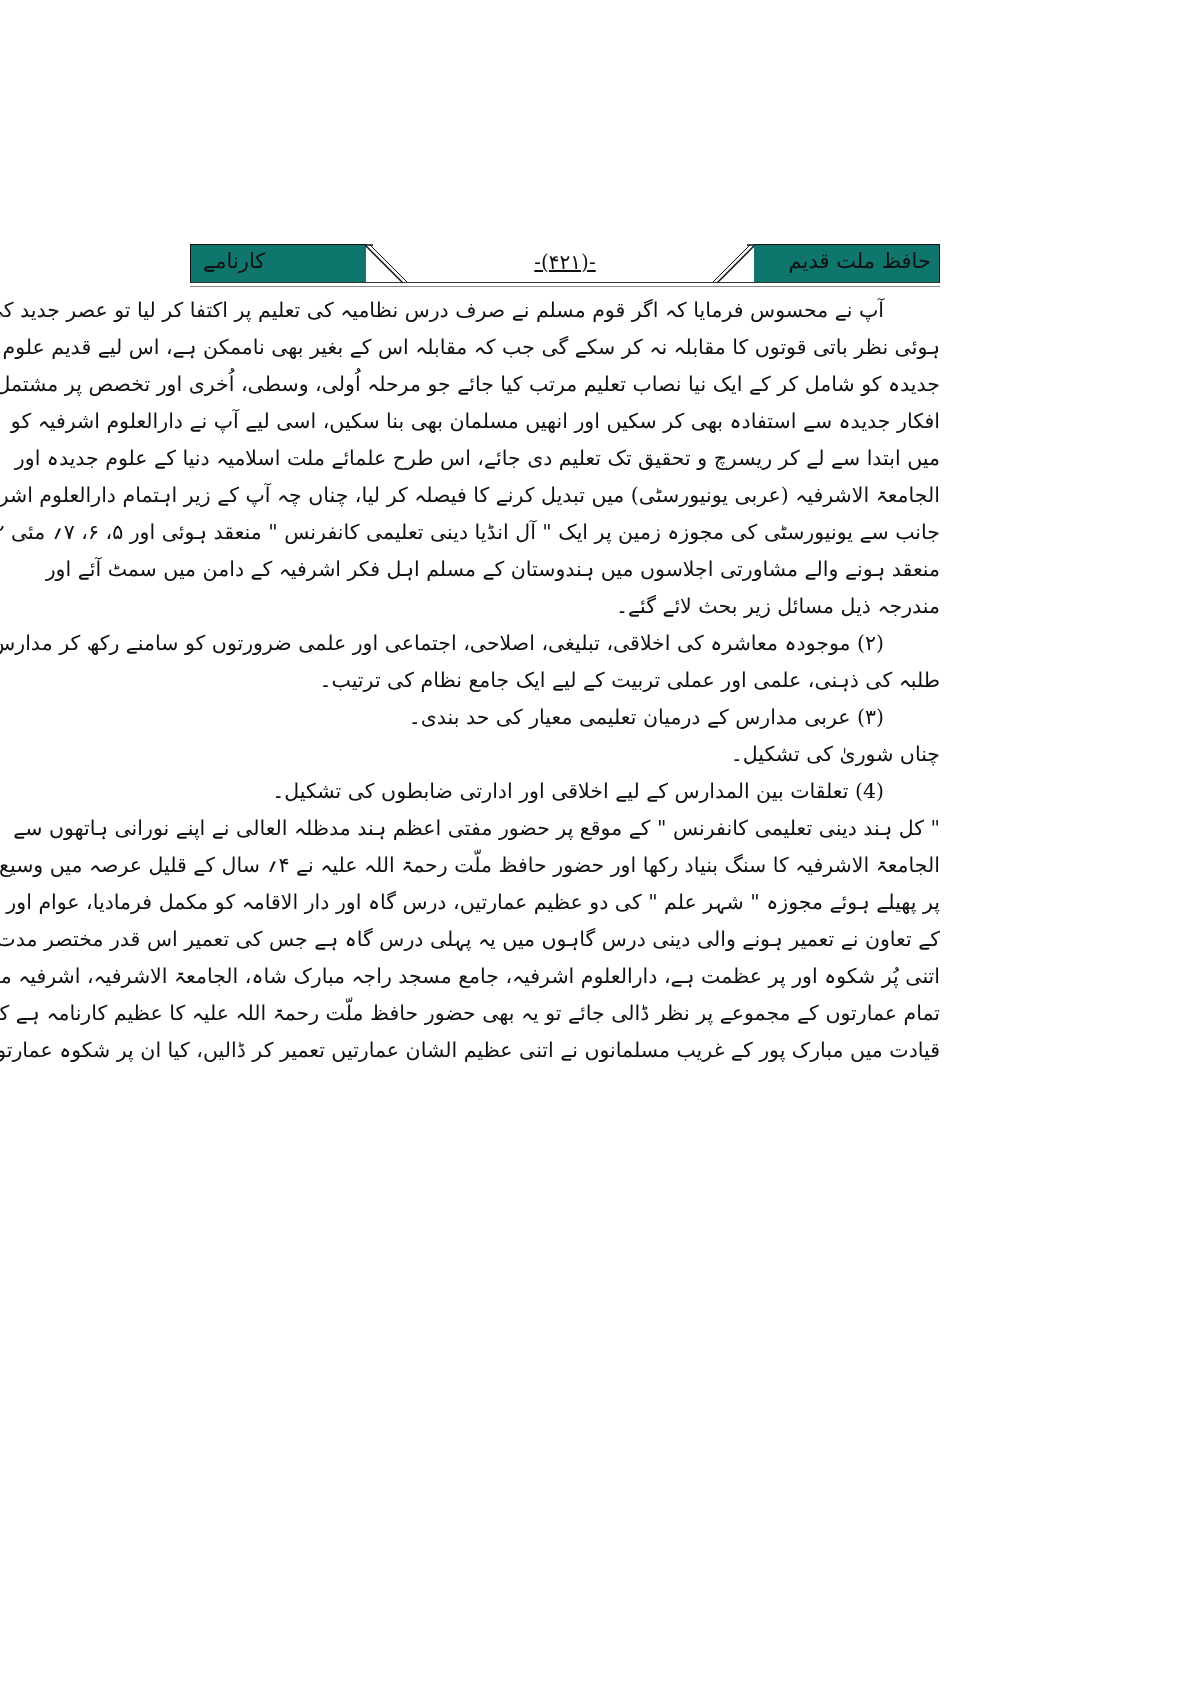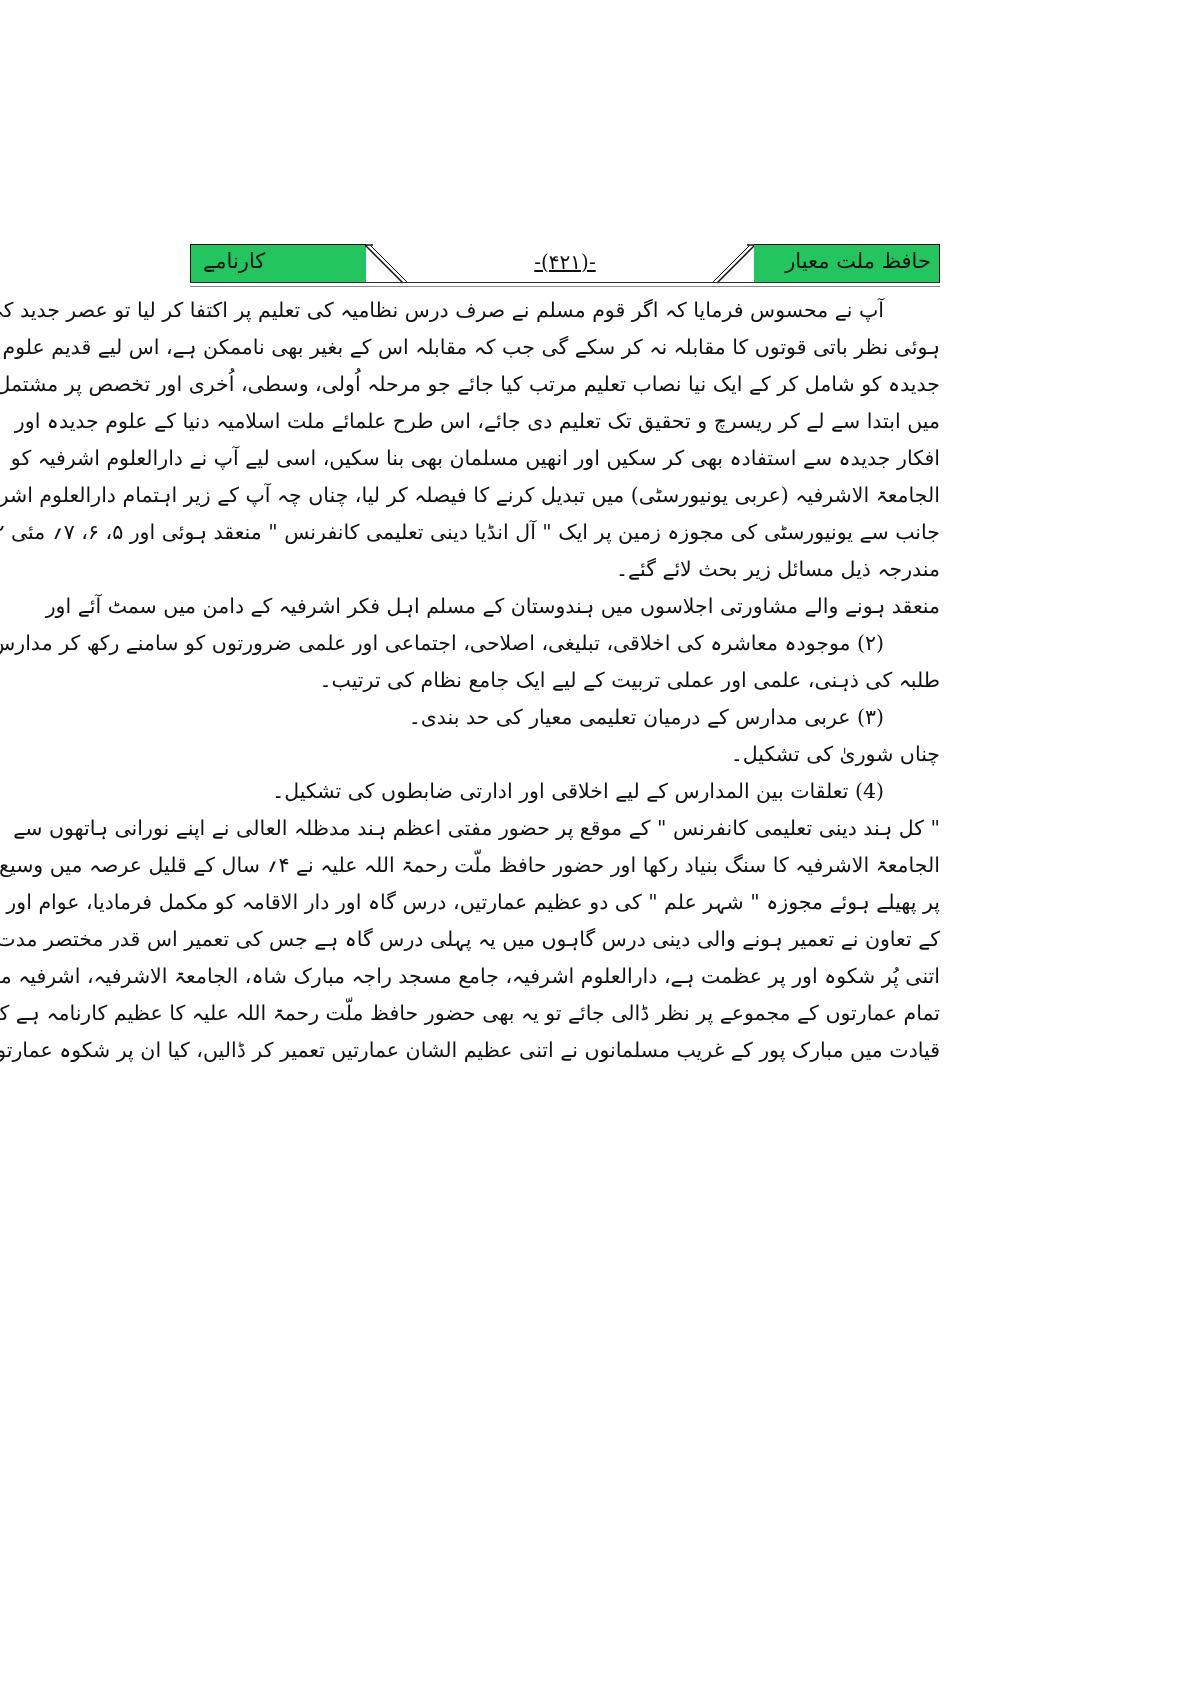--- a/index.html
+++ b/index.html
@@ -2,21 +2,21 @@
 <html><head>
 <meta charset="utf-8">
 <style>
   html, body { margin: 0; padding: 0; background: #ffffff; }
   body { width: 1190px; height: 1684px; position: relative; overflow: hidden; }
   .page-header {
     position: absolute; left: 190px; top: 244px; width: 750px; height: 42px;
   }
   .hdr-box {
     position: absolute; top: 0; height: 38px; border: 1.5px solid #111; border-bottom: none;
-    background: #22c55e;
+    background: #0f766e;
   }
   .hdr-left { left: 0; width: 175px; border-right: none; }
   .hdr-right { right: 0; width: 185px; border-left: none; }
   .hdr-text {
     position: absolute; top: 4px; font-family: "DejaVu Serif", serif; font-size: 21px; color: #111;
     direction: rtl; white-space: nowrap;
   }
   .hdr-left .hdr-text { left: 12px; }
   .hdr-right .hdr-text { right: 8px; }
   .hdr-slant { position: absolute; top: 0; }
@@ -51,35 +51,35 @@
     <line x1="5" y1="1" x2="43" y2="39" stroke="#111" stroke-width="1"></line>
     <line x1="0" y1="1" x2="8" y2="1" stroke="#111" stroke-width="1.5"></line>
   </svg>
   <div class="page-number">-(۴۲۱)-</div>
   <svg class="hdr-slant" style="right:185px;" width="45" height="40">
     <line x1="45" y1="1" x2="7" y2="39" stroke="#111" stroke-width="1.5"></line>
     <line x1="40" y1="1" x2="2" y2="39" stroke="#111" stroke-width="1"></line>
     <line x1="37" y1="1" x2="45" y2="1" stroke="#111" stroke-width="1.5"></line>
   </svg>
   <div class="hdr-box hdr-right">
-    <span class="hdr-text">حافظ ملت معیار</span>
+    <span class="hdr-text">حافظ ملت قدیم</span>
   </div>
   <div class="hdr-rule"></div>
 </div>
 
 <div class="body-text" id="body-text">
     <div class="line indent">آپ نے محسوس فرمایا کہ اگر قوم مسلم نے صرف درس نظامیہ کی تعلیم پر اکتفا کر لیا تو عصر جدید کی ابھرتی</div>
     <div class="line ">ہوئی نظر باتی قوتوں کا مقابلہ نہ کر سکے گی جب کہ مقابلہ اس کے بغیر بھی ناممکن ہے، اس لیے قدیم علوم اور علوم</div>
     <div class="line ">جدیدہ کو شامل کر کے ایک نیا نصاب تعلیم مرتب کیا جائے جو مرحلہ اُولی، وسطی، اُخری اور تخصص پر مشتمل ہو، جس</div>
+    <div class="line ">افکار جدیدہ سے استفادہ بھی کر سکیں اور انھیں مسلمان بھی بنا سکیں، اسی لیے آپ نے دارالعلوم اشرفیہ کو</div>
     <div class="line ">میں ابتدا سے لے کر ریسرچ و تحقیق تک تعلیم دی جائے، اس طرح علمائے ملت اسلامیہ دنیا کے علوم جدیدہ اور</div>
-    <div class="line ">افکار جدیدہ سے استفادہ بھی کر سکیں اور انھیں مسلمان بھی بنا سکیں، اسی لیے آپ نے دارالعلوم اشرفیہ کو</div>
     <div class="line ">الجامعۃ الاشرفیہ (عربی یونیورسٹی) میں تبدیل کرنے کا فیصلہ کر لیا، چناں چہ آپ کے زیر اہتمام دارالعلوم اشرفیہ کی</div>
     <div class="line ">جانب سے یونیورسٹی کی مجوزہ زمین پر ایک " آل انڈیا دینی تعلیمی کانفرنس " منعقد ہوئی اور ۵، ۶، ۷؍ مئی ۷۲ء کو</div>
+    <div class="line ">منعقد ہونے والے مشاورتی اجلاسوں میں ہندوستان کے مسلم اہل فکر اشرفیہ کے دامن میں سمٹ آئے اور</div>
     <div class="line short">مندرجہ ذیل مسائل زیر بحث لائے گئے۔</div>
-    <div class="line ">منعقد ہونے والے مشاورتی اجلاسوں میں ہندوستان کے مسلم اہل فکر اشرفیہ کے دامن میں سمٹ آئے اور</div>
     <div class="line indent">(۲) موجودہ معاشرہ کی اخلاقی، تبلیغی، اصلاحی، اجتماعی اور علمی ضرورتوں کو سامنے رکھ کر مدارس عربیہ کے</div>
     <div class="line short">طلبہ کی ذہنی، علمی اور عملی تربیت کے لیے ایک جامع نظام کی ترتیب۔</div>
     <div class="line short indent">(۳) عربی مدارس کے درمیان تعلیمی معیار کی حد بندی۔</div>
     <div class="line short">چناں شوریٰ کی تشکیل۔</div>
     <div class="line short indent">(4) تعلقات بین المدارس کے لیے اخلاقی اور ادارتی ضابطوں کی تشکیل۔</div>
     <div class="line ">" کل ہند دینی تعلیمی کانفرنس " کے موقع پر حضور مفتی اعظم ہند مدظلہ العالی نے اپنے نورانی ہاتھوں سے</div>
     <div class="line ">الجامعۃ الاشرفیہ کا سنگ بنیاد رکھا اور حضور حافظ ملّت رحمۃ اللہ علیہ نے ۴؍ سال کے قلیل عرصہ میں وسیع خطۂ زمین</div>
     <div class="line ">پر پھیلے ہوئے مجوزہ " شہر علم " کی دو عظیم عمارتیں، درس گاہ اور دار الاقامہ کو مکمل فرمادیا، عوام اور صرف عوام</div>
     <div class="line ">کے تعاون نے تعمیر ہونے والی دینی درس گاہوں میں یہ پہلی درس گاہ ہے جس کی تعمیر اس قدر مختصر مدت میں</div>
     <div class="line ">اتنی پُر شکوہ اور پر عظمت ہے، دارالعلوم اشرفیہ، جامع مسجد راجہ مبارک شاہ، الجامعۃ الاشرفیہ، اشرفیہ مارکیٹ ان</div>

